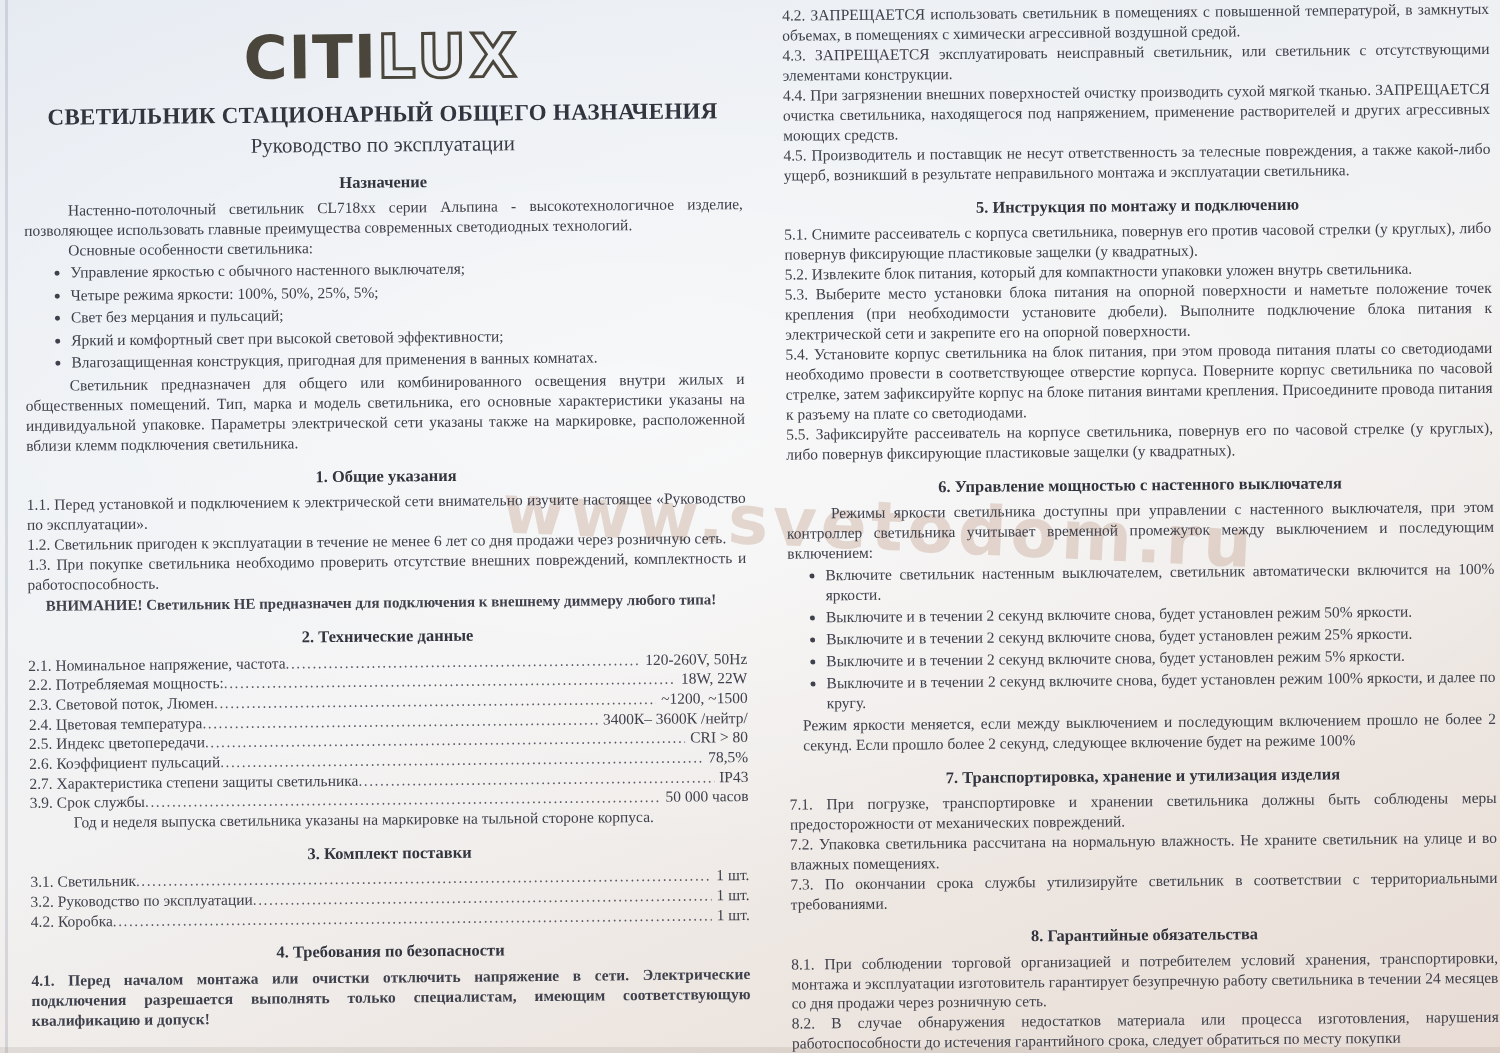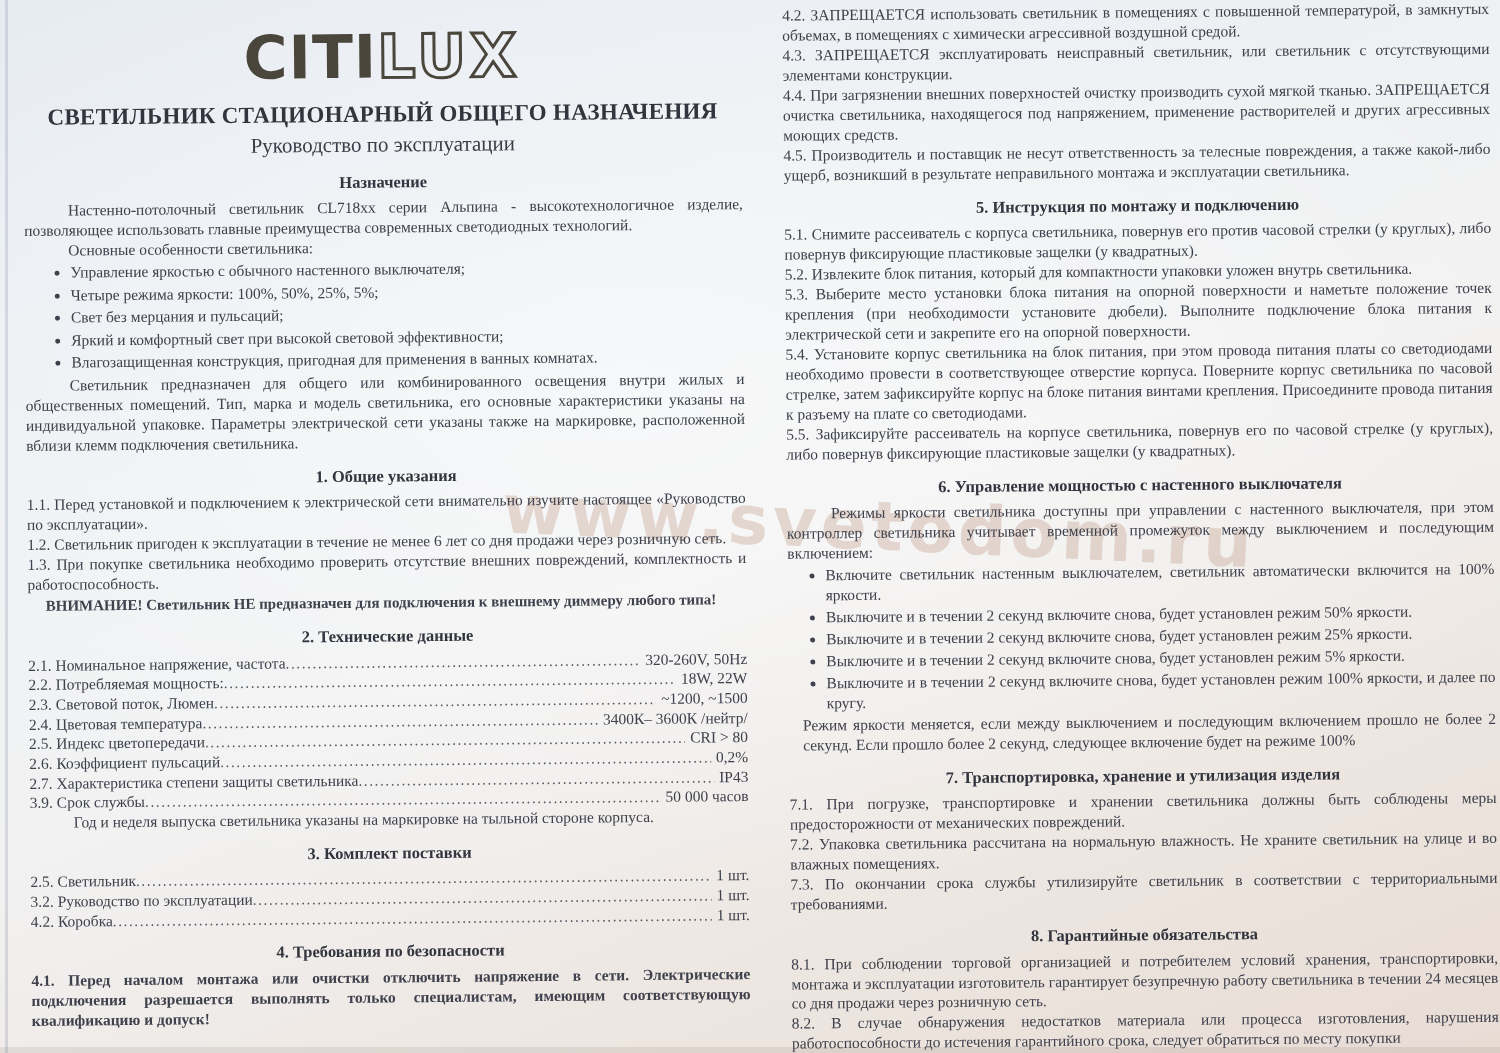--- a/index.html
+++ b/index.html
@@ -84,21 +84,21 @@
         <p class="warn">ВНИМАНИЕ! Светильник НЕ предназначен для подключения к внешнему диммеру любого типа!</p>
       </section>
 
       <section>
         <h3>2. Технические данные</h3>
         <div>
 
             <div class="tr">
               <span class="lbl">2.1. Номинальное напряжение, частота</span>
               <span class="dots"></span>
-              <span class="val">320-260V, 50Hz</span>
+              <span class="val">120-260V, 50Hz</span>
             </div>
 
             <div class="tr">
               <span class="lbl">2.2. Потребляемая мощность:</span>
               <span class="dots"></span>
               <span class="val">18W, 22W</span>
             </div>
 
             <div class="tr">
               <span class="lbl">2.3. Световой поток, Люмен</span>
@@ -114,21 +114,21 @@
 
             <div class="tr">
               <span class="lbl">2.5. Индекс цветопередачи</span>
               <span class="dots"></span>
               <span class="val">CRI &gt; 80</span>
             </div>
 
             <div class="tr">
               <span class="lbl">2.6. Коэффициент пульсаций</span>
               <span class="dots"></span>
-              <span class="val">0,2%</span>
+              <span class="val">78,5%</span>
             </div>
 
             <div class="tr">
               <span class="lbl">2.7. Характеристика степени защиты светильника</span>
               <span class="dots"></span>
               <span class="val">IP43</span>
             </div>
 
             <div class="tr">
               <span class="lbl">3.9. Срок службы</span>
@@ -137,21 +137,21 @@
             </div>
           </div>
         <p class="ind">Год и неделя выпуска светильника указаны на маркировке на тыльной стороне корпуса.</p>
       </section>
 
       <section>
         <h3>3. Комплект поставки</h3>
         <div>
 
             <div class="tr">
-              <span class="lbl">2.5. Светильник</span>
+              <span class="lbl">3.1. Светильник</span>
               <span class="dots"></span>
               <span class="val">1 шт.</span>
             </div>
 
             <div class="tr">
               <span class="lbl">3.2. Руководство по эксплуатации</span>
               <span class="dots"></span>
               <span class="val">1 шт.</span>
             </div>
 

